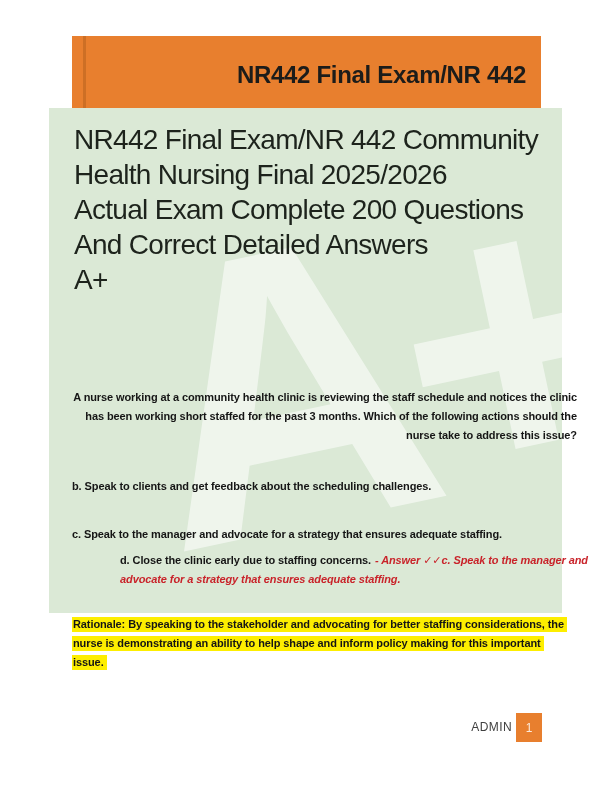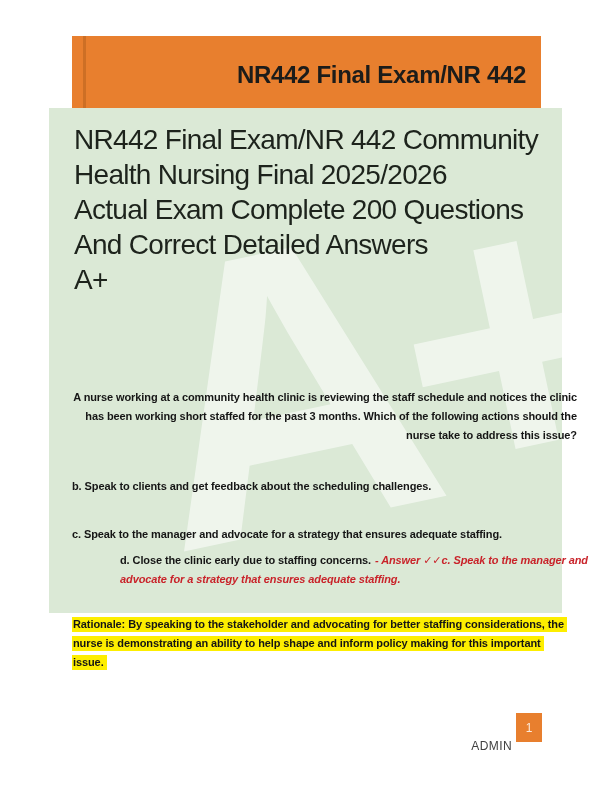--- a/index.html
+++ b/index.html
@@ -77,21 +77,20 @@
     background:var(--highlight_yellow);
     padding:1px 3px 2px 1px;
     -webkit-box-decoration-break:clone;box-decoration-break:clone;
   }
 
   
   .footer-admin{
     position:absolute;left:462px;top:720px;width:50px;
     font-size:12px;color:var(--footer_text);letter-spacing:0.4px;
     text-align:right;
-    margin-top:19px;
   }
   .page-number-box{
     position:absolute;left:516px;top:713px;width:26px;height:29px;
     background:var(--accent_orange);
     display:flex;align-items:center;justify-content:center;
   }
   .page-number-box span{
     font-size:12px;color:#fbe9da;
   }
 </style>

